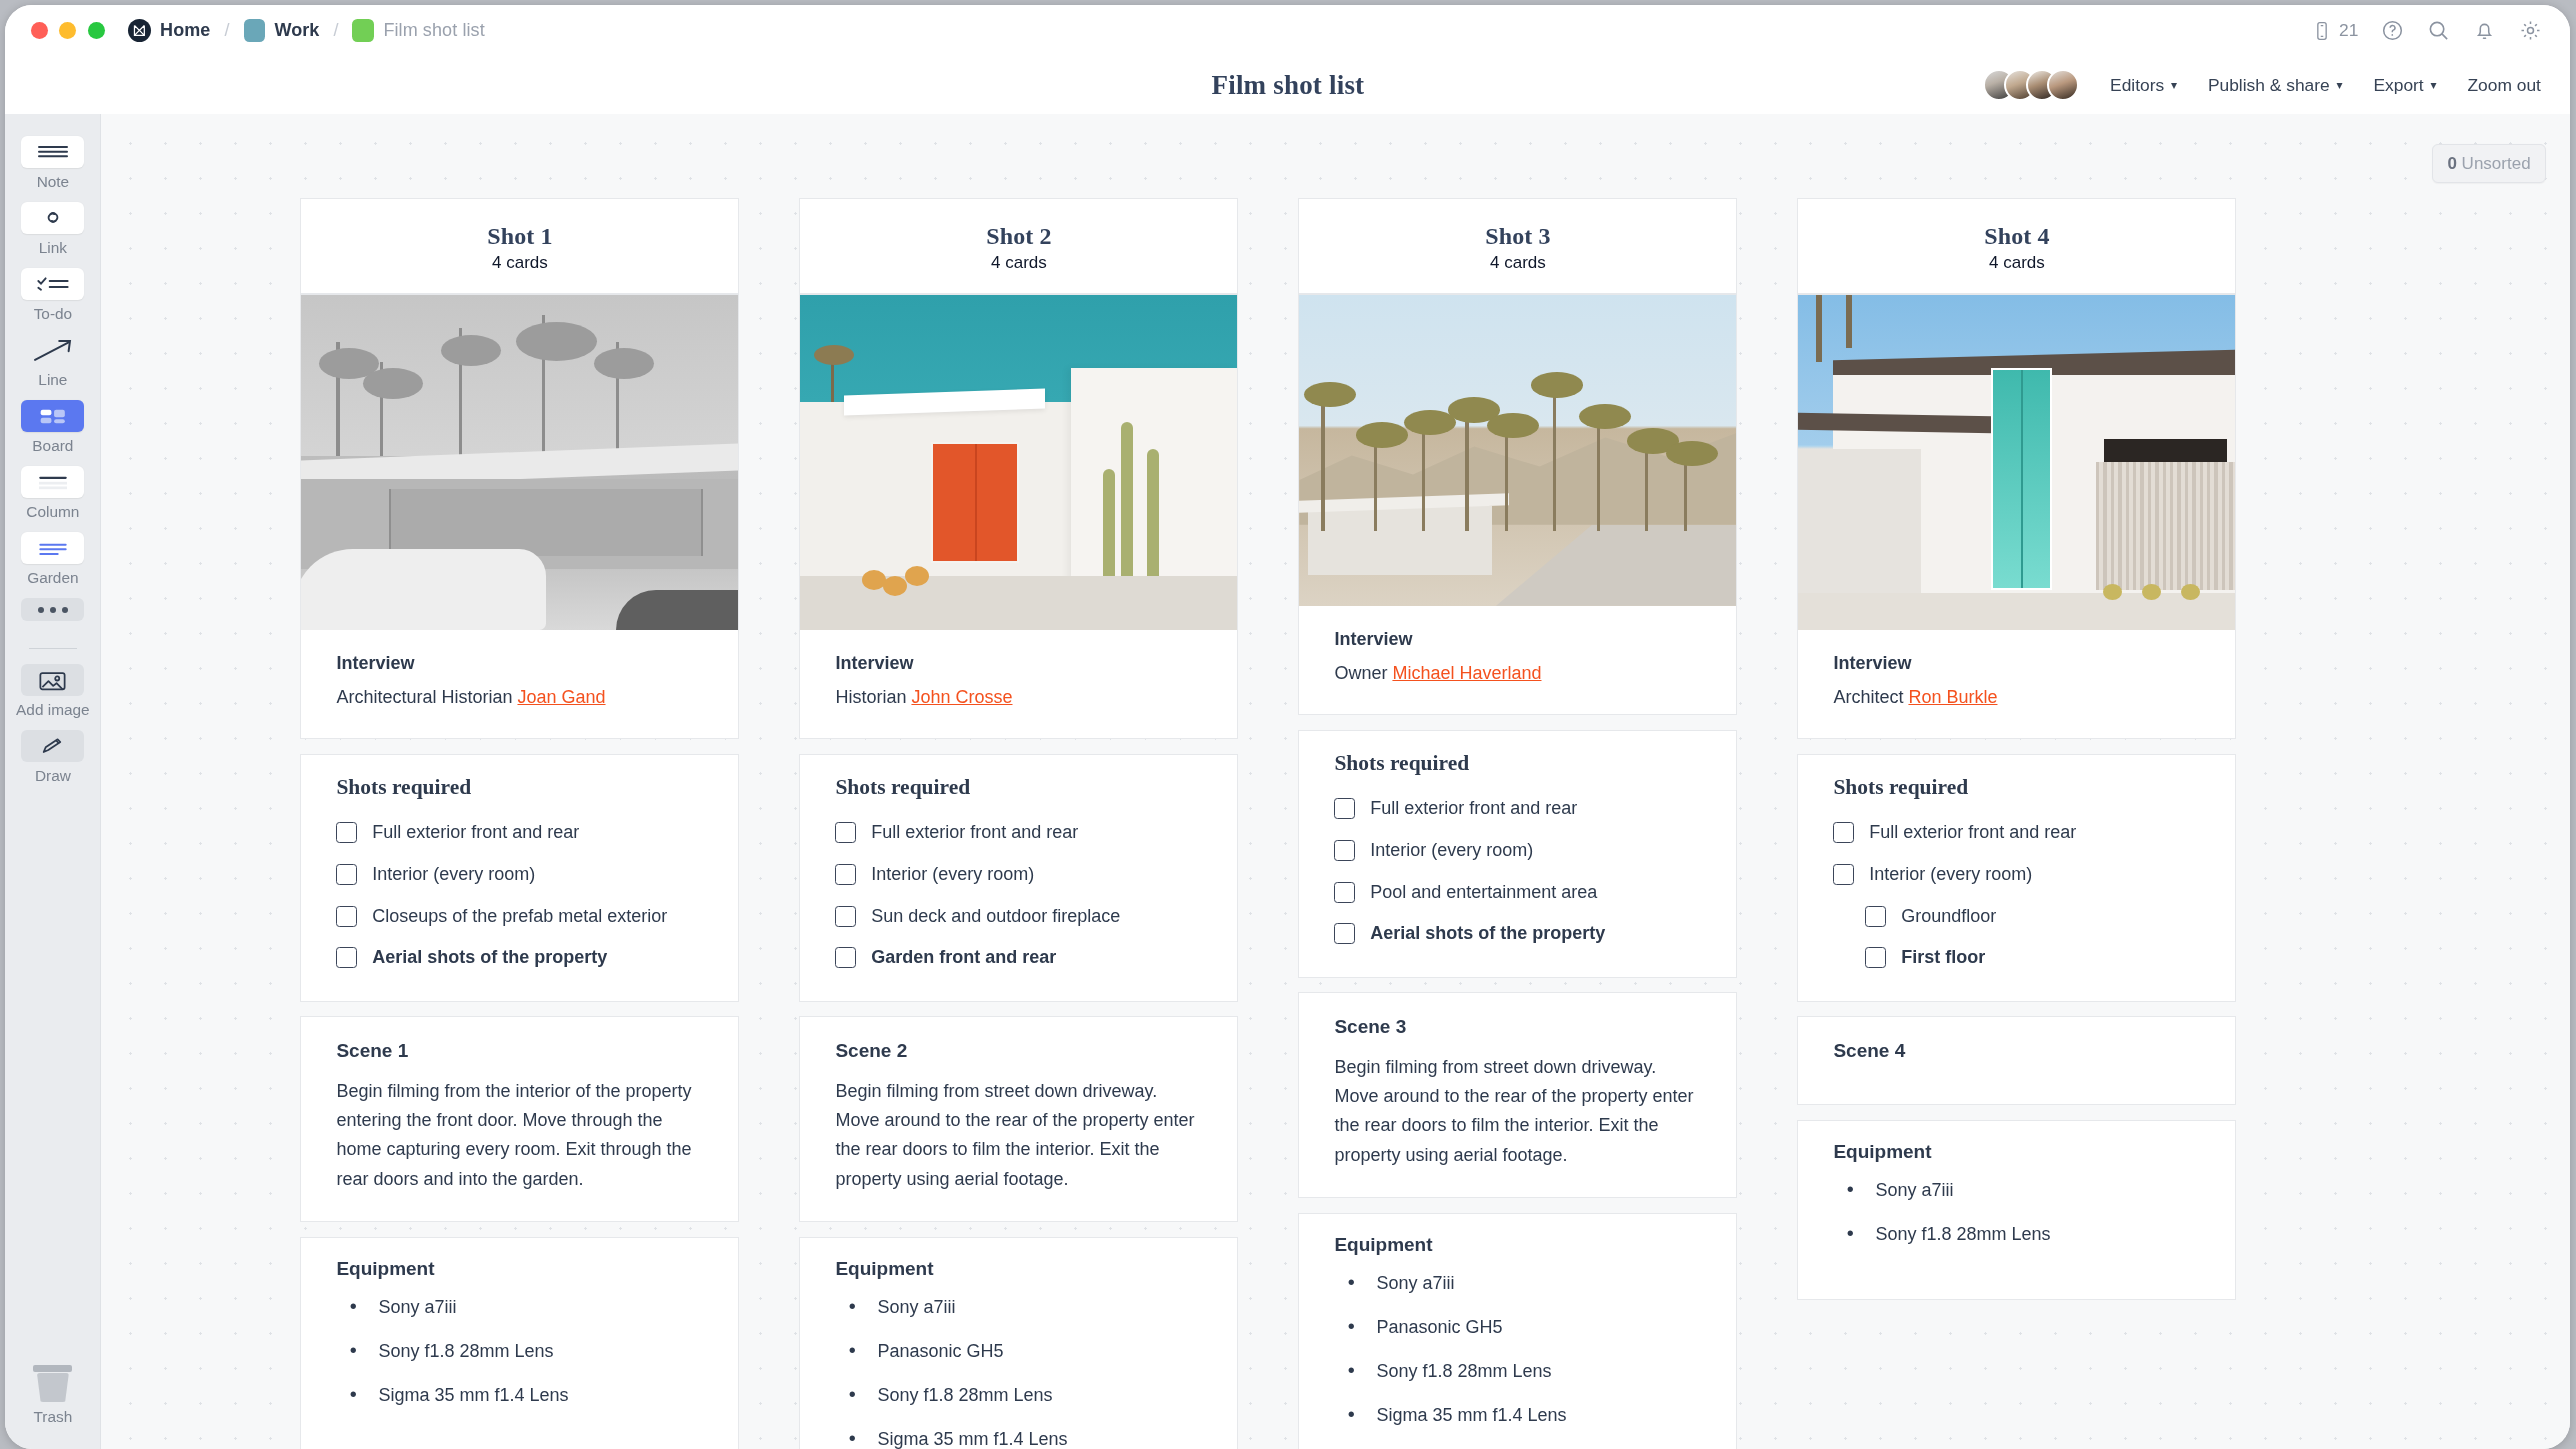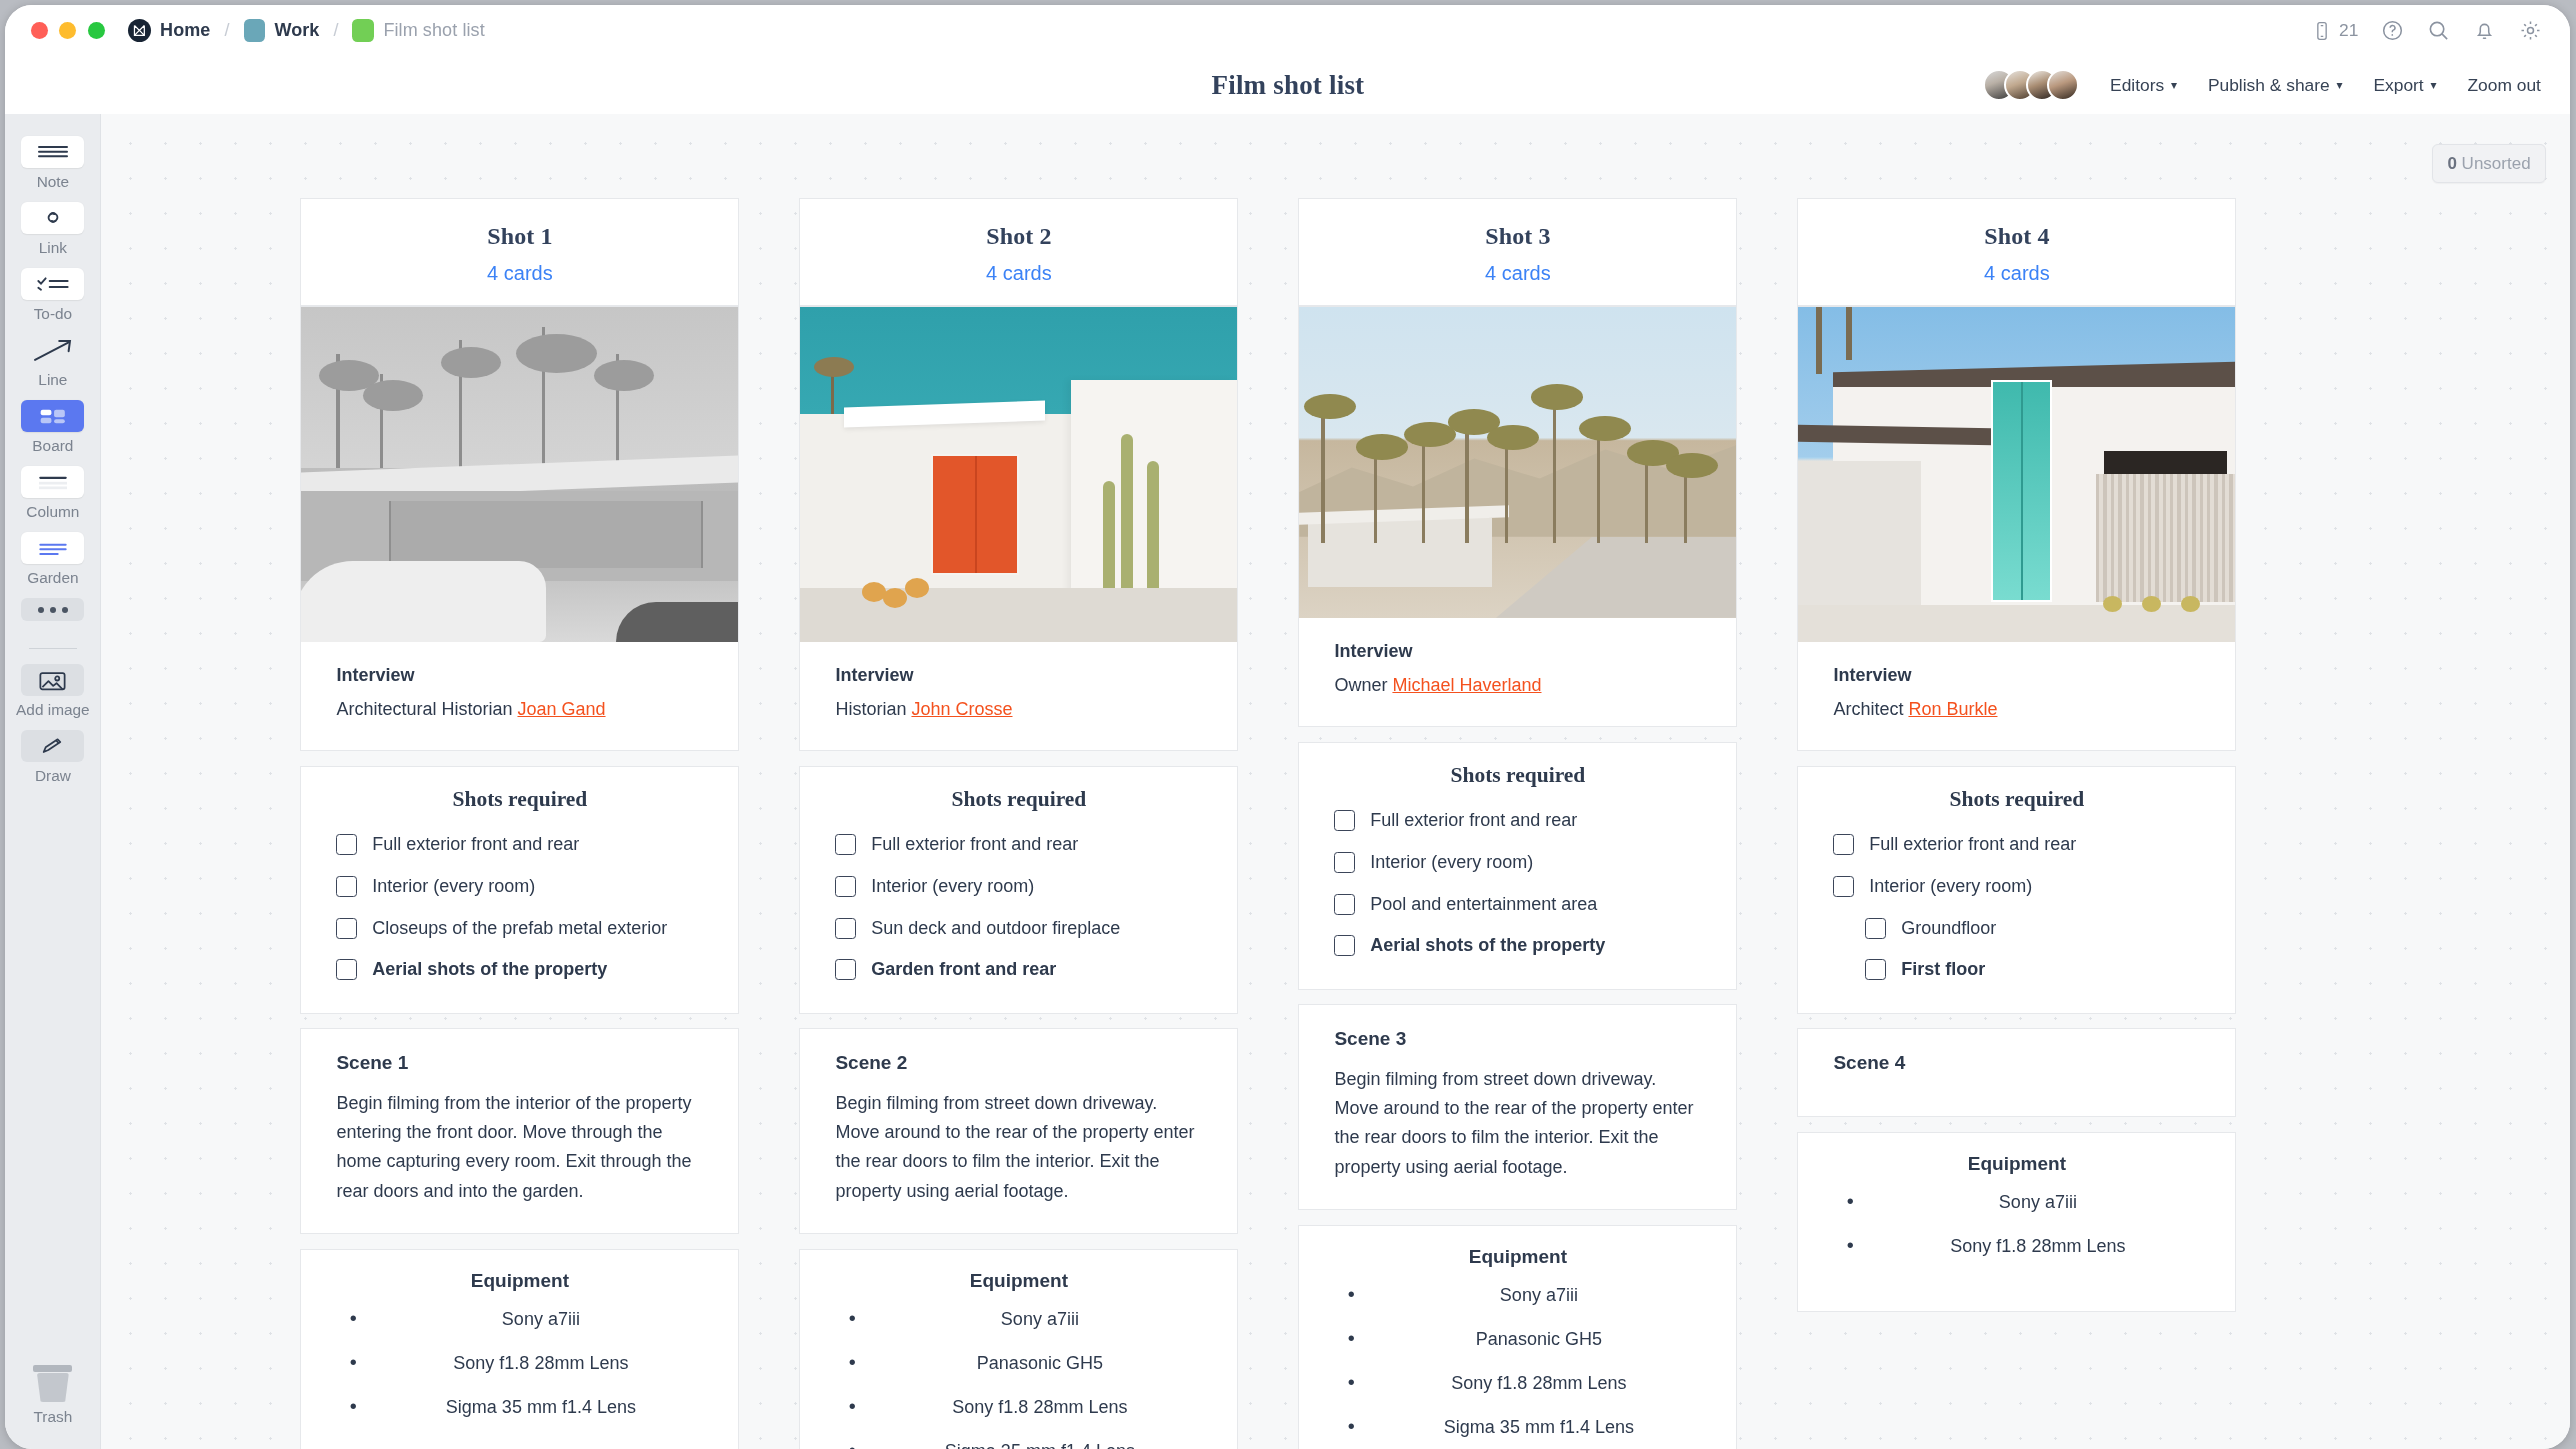--- a/index.html
+++ b/index.html
@@ -127,33 +127,33 @@
   .column { width: 439px; }
 
   .col-header {
     background: #ffffff; border: 0.7px solid #e6e8eb;
     padding: 24px 0 20px; text-align: center;
   }
   .col-title {
     font-family: "Liberation Serif", serif; font-weight: 700;
     font-size: 24px; color: #33425c; letter-spacing: 0.1px;
   }
-  .col-sub { font-size: 20px; color: #3b82f6; margin-top: 12px; }
+  .col-sub { font-size: 17px; color: #0f172a; margin-top: 3px; }
 
   .card {
     background: #ffffff; border: 0.7px solid #e6e8eb;
     margin-top: -0.7px;
   }
   .card + .card { margin-top: 14.8px; }
   .photo {
     width: 100%; height: 335px; position: relative; overflow: hidden;
   }
 
   .card-body { padding: 23px 35px 27px; }
-  .card-body.tight { padding: 20px 35px 31px; text-align: center; }
+  .card-body.tight { padding: 20px 35px 31px; }
   .ck-head {
     font-size: 18px; font-weight: 700; color: #2e3a4d; margin-bottom: 10.7px;
   }
   .ck-line { font-size: 18px; color: #2e3a4d; line-height: 1.5; }
   .ck-link { color: #f4511e; text-decoration: underline; }
 
   .serif-head {
     font-family: "Liberation Serif", serif; font-weight: 700;
     font-size: 21.5px; color: #2e3a4d; margin-bottom: 20px;
   }

